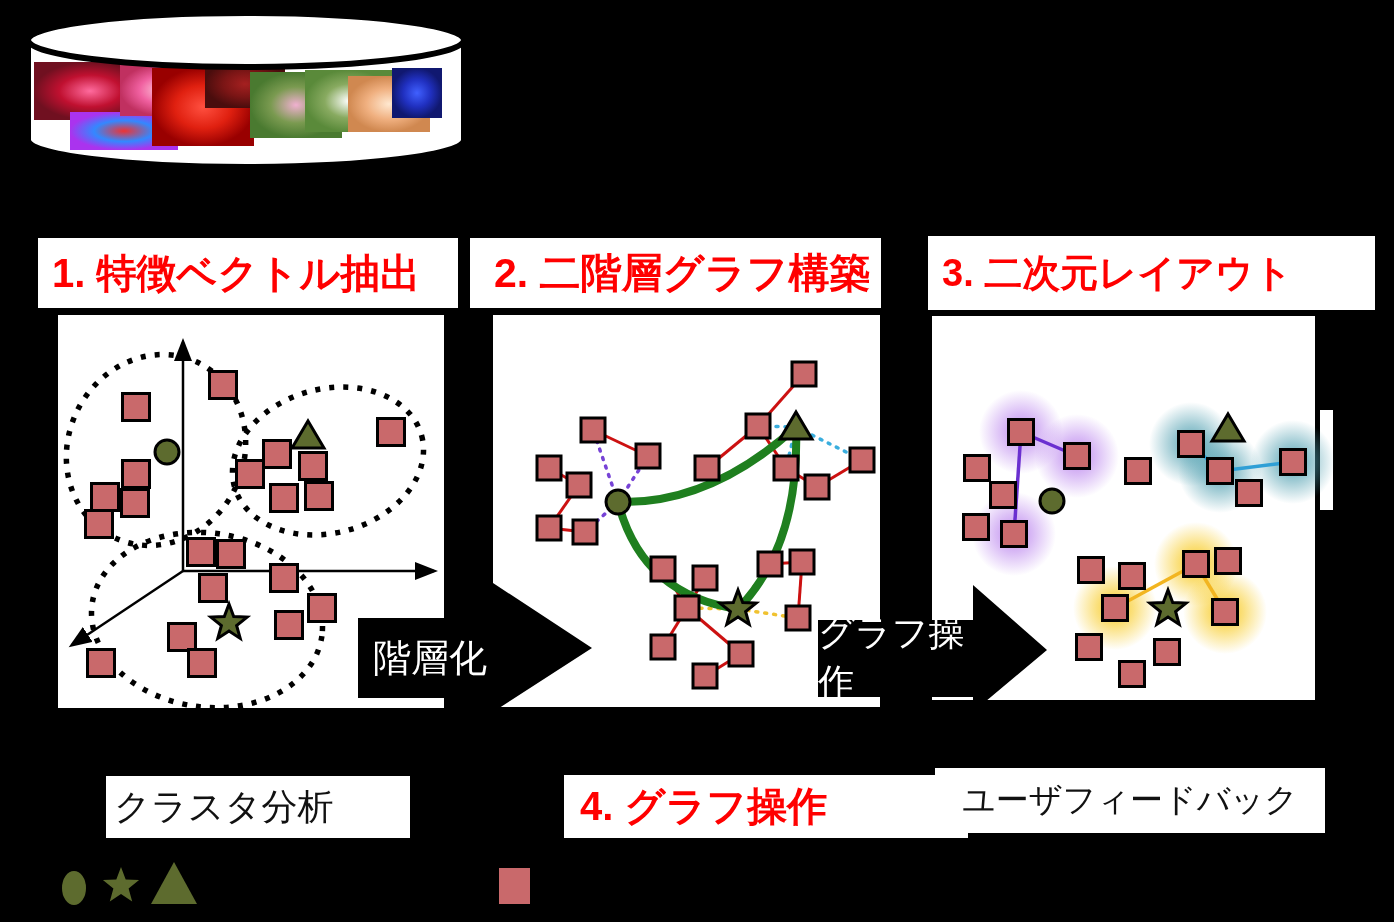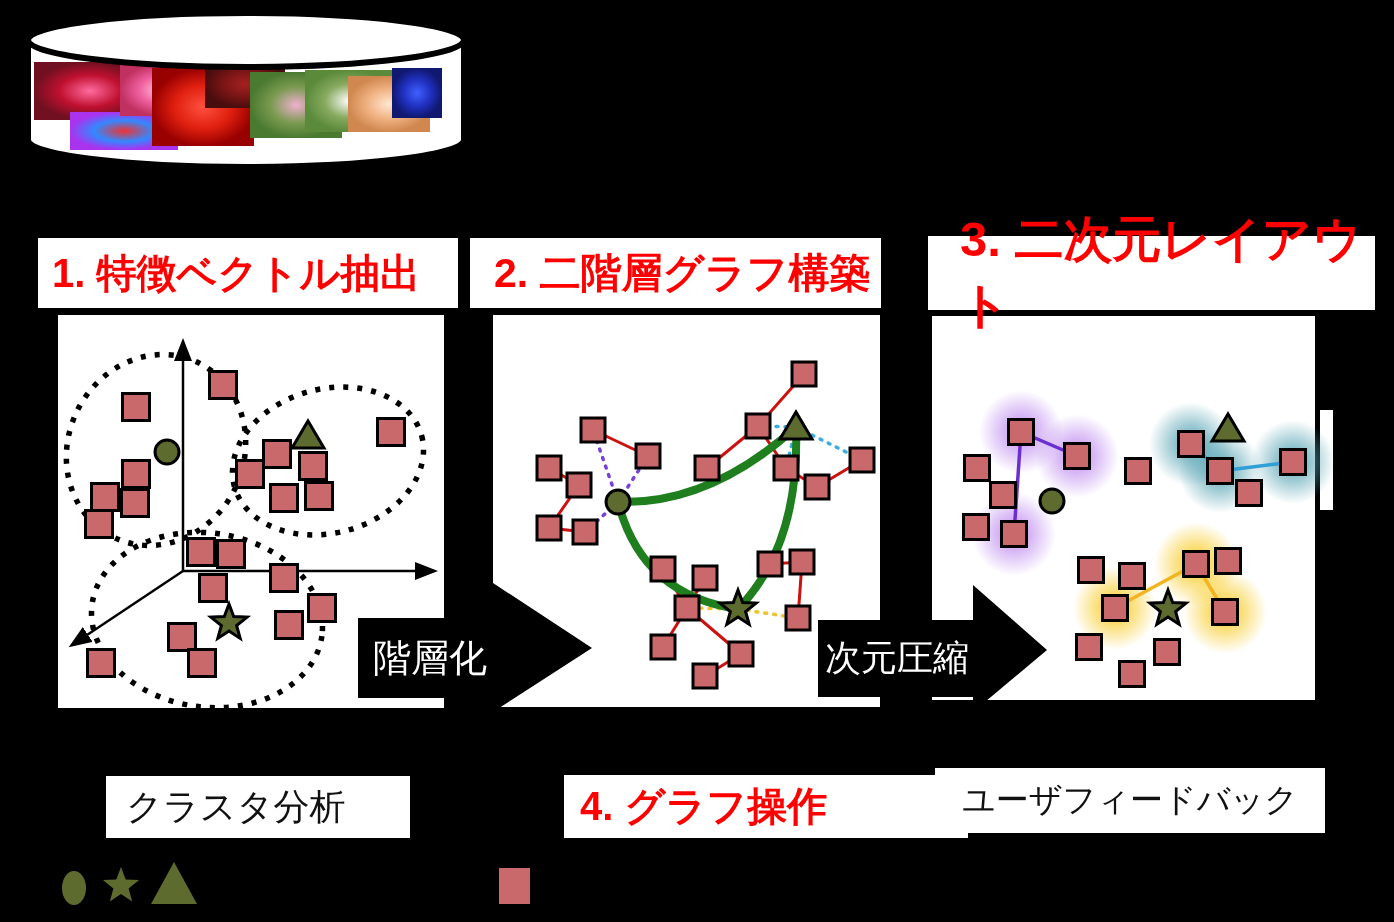--- a/index.html
+++ b/index.html
@@ -3,26 +3,26 @@
 <meta charset="utf-8">
 <style>
   html,body{margin:0;padding:0;background:#000;}
   #canvas{position:relative;width:1394px;height:922px;background:#000;overflow:hidden;
           font-family:Liberation Sans, sans-serif;border-radius:22px;}
   #diagram{position:absolute;left:0;top:0;z-index:1;}
   .overlay{position:absolute;z-index:2;display:flex;align-items:center;box-sizing:border-box;}
   .titlebox{background:#fff;color:#f00;font-weight:bold;}
   #t1{left:38px;top:238px;width:420px;height:70px;font-size:40px;padding-left:14px;}
   #t2{left:470px;top:238px;width:411px;height:70px;font-size:41px;padding-left:24px;}
-  #t3{left:928px;top:236px;width:447px;height:74px;font-size:49px;padding-left:32px;}
+  #t3{left:928px;top:236px;width:447px;height:74px;font-size:38px;padding-left:14px;}
   .arrowlabel{color:#fff;font-size:38px;justify-content:center;background:transparent;}
   #a1{left:362px;top:620px;width:136px;height:76px;}
   #a2{left:818px;top:621px;width:158px;height:74px;font-size:36px;}
   .bottombox{background:#fff;color:#111;}
-  #b1{left:106px;top:776px;width:304px;height:62px;font-size:36px;padding-left:20px;}
+  #b1{left:106px;top:776px;width:304px;height:62px;font-size:36px;padding-left:8px;}
   #b2{left:532px;top:775px;width:404px;height:63px;font-size:40px;font-weight:bold;color:#f00;padding-left:16px;margin-left:32px;}
   #b3{left:935px;top:768px;width:390px;height:65px;font-size:33px;justify-content:center;}
 </style>
 </head>
 <body>
 
 <div id="canvas">
   <svg id="diagram" width="1394" height="922">
       <defs>
         <marker id="ah" markerUnits="userSpaceOnUse" markerWidth="24" markerHeight="20" refX="19" refY="9" orient="auto">
@@ -230,18 +230,18 @@
       <polygon points="121.0,867.0 125.7,879.5 139.1,880.1 128.6,888.5 132.2,901.4 121.0,894.0 109.8,901.4 113.4,888.5 102.9,880.1 116.3,879.5" fill="#5d6b2e"></polygon>
       <polygon points="174,862 197,904 151,904" fill="#5d6b2e"></polygon>
       <rect x="499" y="868" width="31" height="36" fill="#c9696b"></rect>
     </svg>
 
   <div id="t1" class="overlay titlebox">1. 特徴ベクトル抽出</div>
   <div id="t2" class="overlay titlebox">2. 二階層グラフ構築</div>
   <div id="t3" class="overlay titlebox">3. 二次元レイアウト</div>
 
   <div id="a1" class="overlay arrowlabel">階層化</div>
-  <div id="a2" class="overlay arrowlabel">次元圧縮</div>
+  <div id="a2" class="overlay arrowlabel">グラフ操作</div>
 
   <div id="b1" class="overlay bottombox">クラスタ分析</div>
   <div id="b2" class="overlay bottombox">4. グラフ操作</div>
   <div id="b3" class="overlay bottombox">ユーザフィードバック</div>
 </div>
 
 </body></html>

